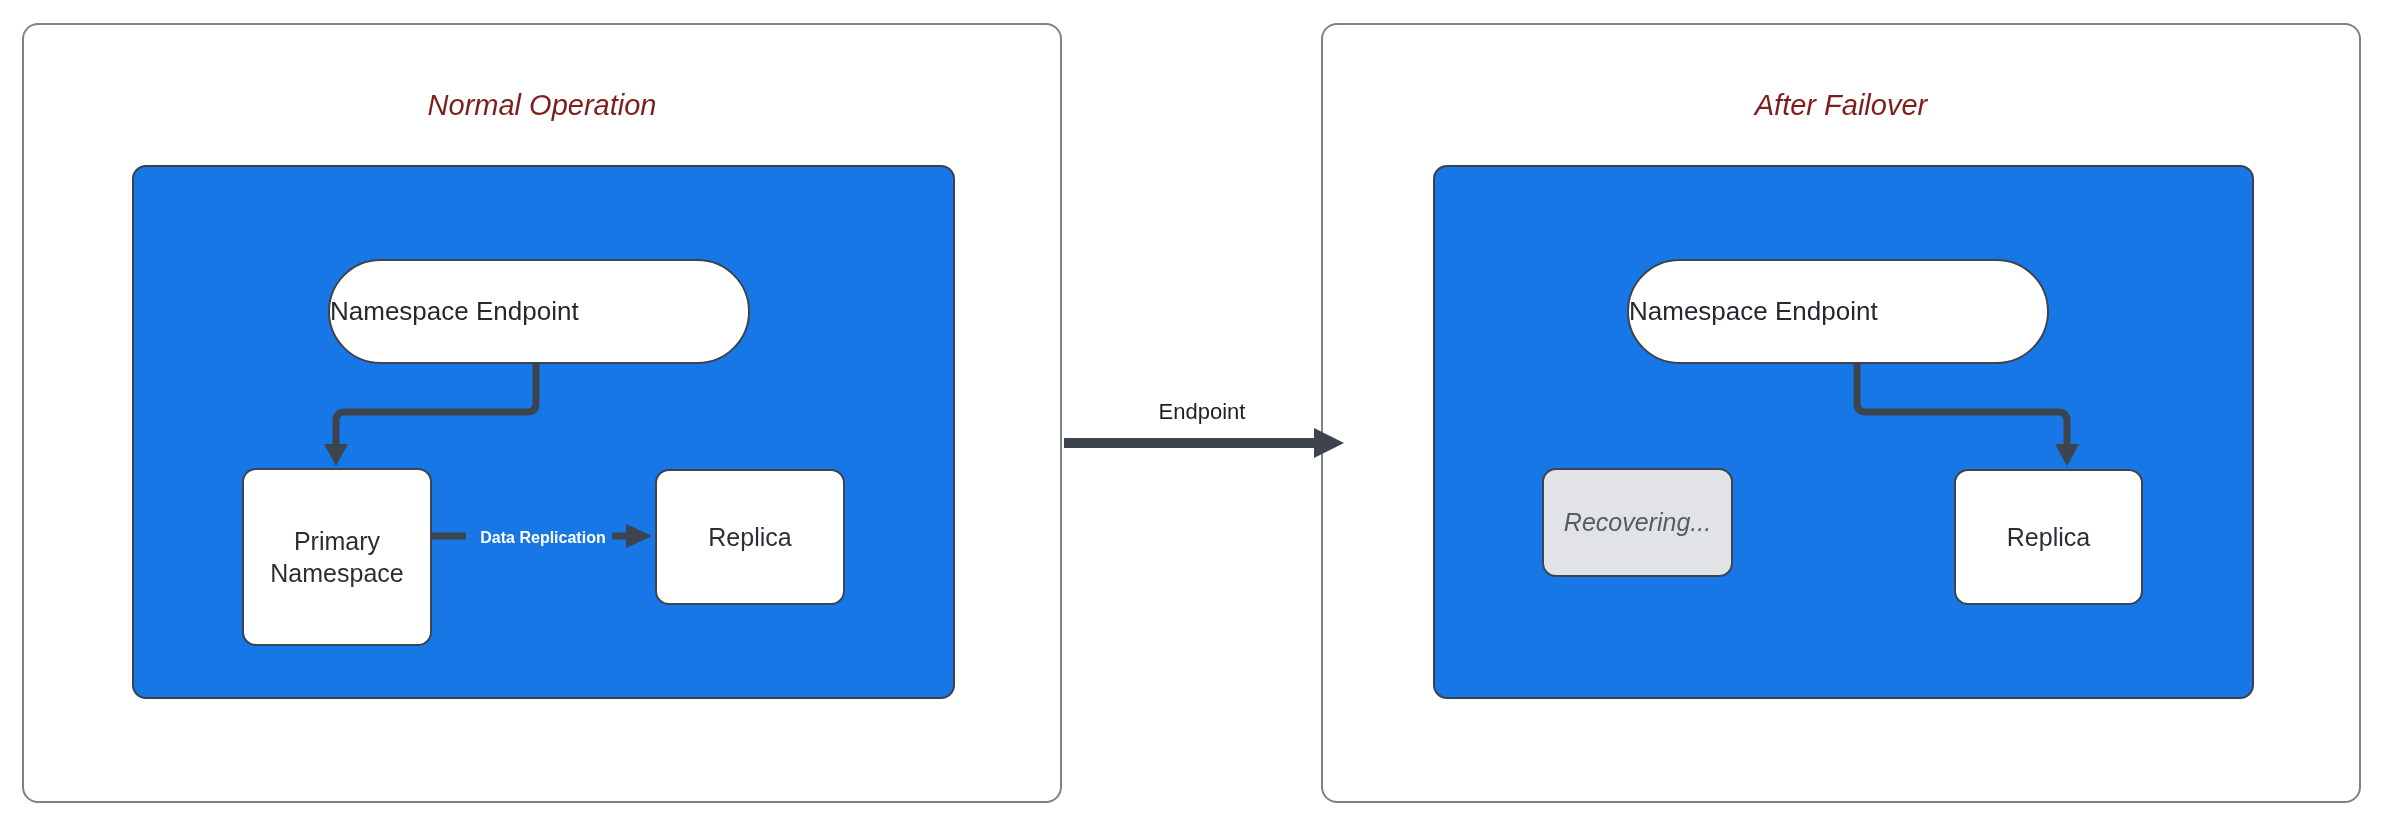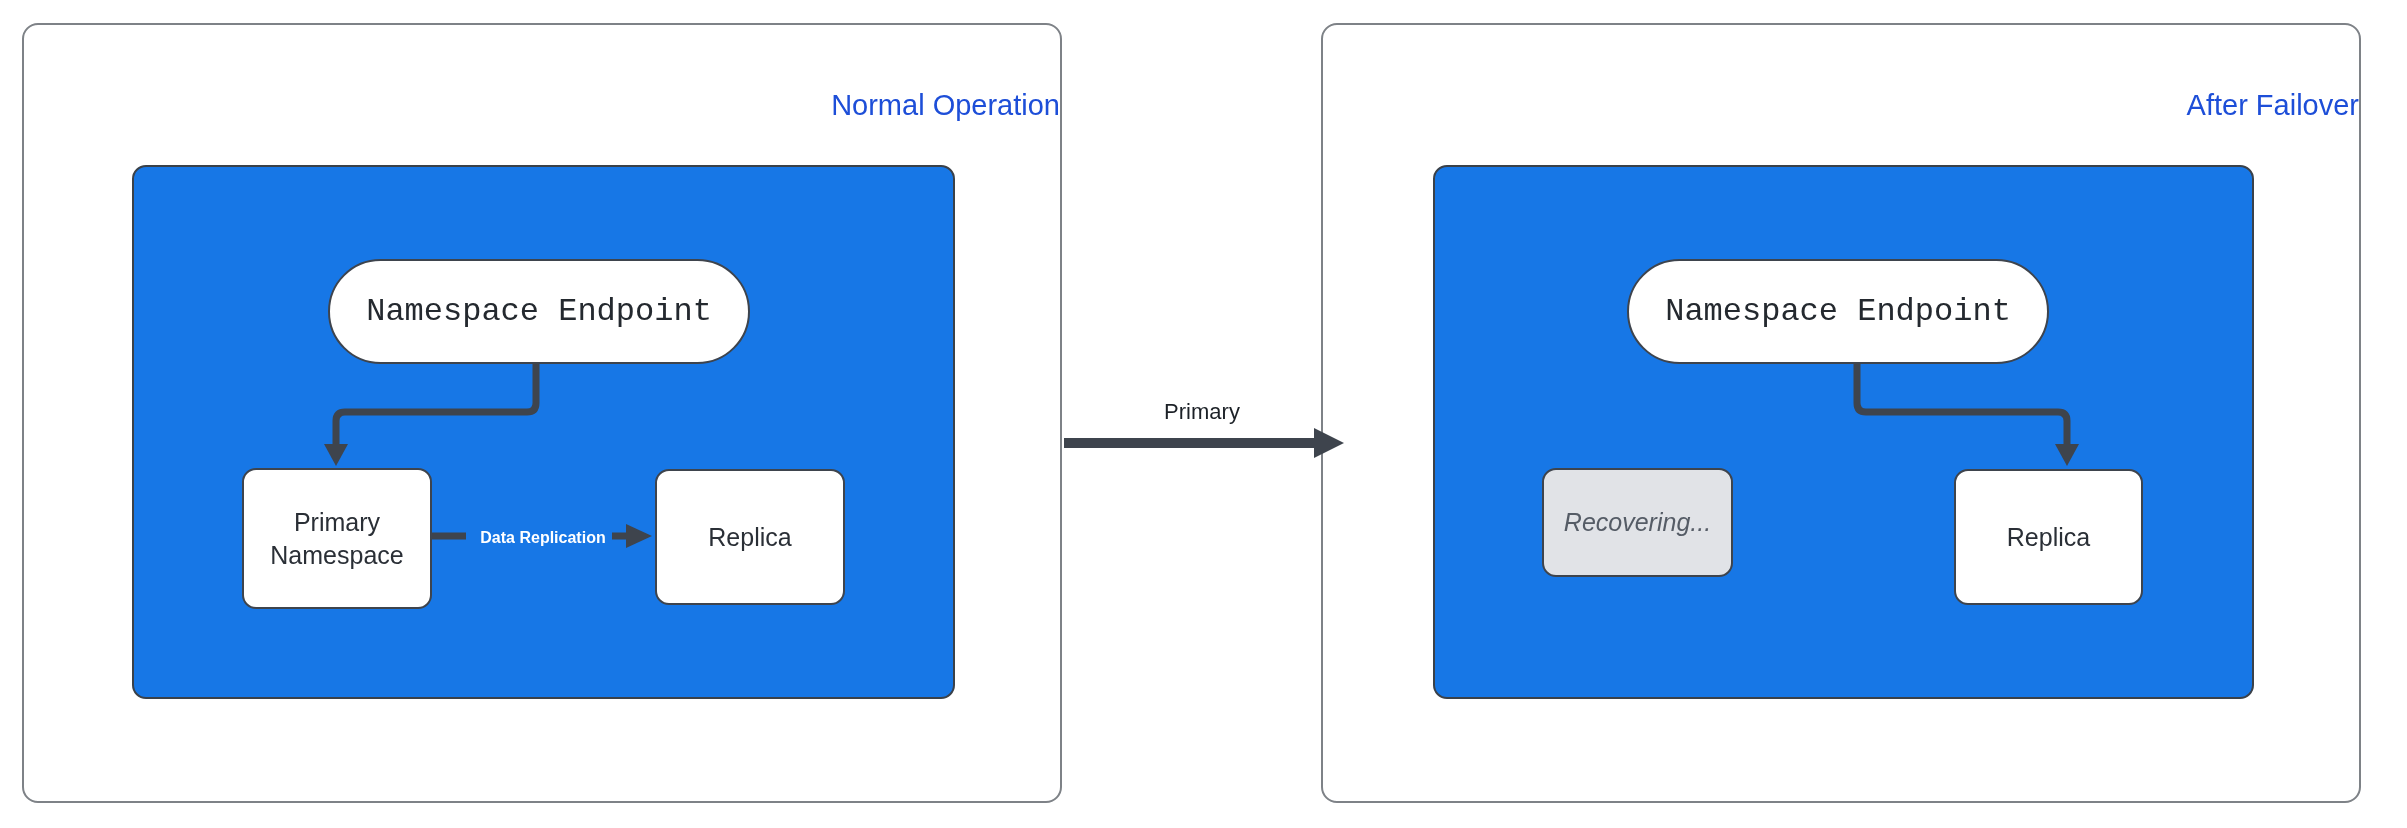--- a/index.html
+++ b/index.html
@@ -25,23 +25,24 @@
     border-radius: 16px;
     box-sizing: border-box;
   }
   .panel-left  { left: 22px; }
   .panel-right { left: 1301px; margin-left: 20px; }
   .panel-title {
     position: absolute;
     top: 63px;
     left: 0;
     width: 100%;
-    text-align: right;
+    text-align: center;
     font-size: 29px;
-    color: #1d4ed8;
+    font-style: italic;
+    color: #7f1d1d;
     line-height: 34px;
   }
   .cluster {
     position: absolute;
     background: #1777E6;
     border: 2px solid #3A4149;
     border-radius: 14px;
     box-sizing: border-box;
   }
   .cluster-left  { left: 108px; top: 140px; width: 823px; height: 534px; }
@@ -51,41 +52,39 @@
     left: 304px;
     top: 234px;
     width: 422px;
     height: 105px;
     background: #ffffff;
     border: 2px solid #3E444D;
     border-radius: 53px;
     box-sizing: border-box;
     display: flex;
     align-items: center;
-    justify-content: center;
-    font-size: 32px;
+    font-size: 26px;
     color: #24292F;
-    font-family: Liberation Mono, monospace;
   }
   .node {
     position: absolute;
     background: #ffffff;
     border: 2px solid #3E444D;
     border-radius: 14px;
     box-sizing: border-box;
     display: flex;
     align-items: center;
     justify-content: center;
     text-align: center;
     font-size: 25px;
     line-height: 1.3;
     color: #2A2F36;
     padding: 6px;
   }
-  .node-primary       { left: 218px; top: 443px; width: 190px; height: 141px; align-items: center; }
+  .node-primary       { left: 218px; top: 443px; width: 190px; height: 178px; align-items: center; }
   .node-replica-l     { left: 631px; top: 444px; width: 190px; height: 136px; }
   .node-recovering    { left: 219px; top: 443px; width: 191px; height: 109px;
                         background: #E1E3E7; color: #555C66; font-style: italic; }
   .node-replica-r     { left: 631px; top: 444px; width: 189px; height: 136px; }
   .edge-label {
     position: absolute;
     left: 409px;
     top: 498px;
     width: 220px;
     text-align: center;
@@ -142,21 +141,21 @@
       <span>Namespace Endpoint</span>
     </div>
     <div class="node node-recovering">
       <span>Recovering...</span>
     </div>
     <div class="node node-replica-r">
       <span>Replica</span>
     </div>
   </section>
 
-  <div class="failover-label">Primary</div>
+  <div class="failover-label">Endpoint</div>
 
   <svg class="wires" viewBox="0 0 2407 828">
 
     <path d="M 536 363 L 536 403 Q 536 412 527 412 L 345 412 Q 336 412 336 421 L 336 446" fill="none" stroke="#3E444D" stroke-width="7" stroke-linejoin="round"></path>
     <polygon points="324,444 348,444 336,466" fill="#3E444D"></polygon>
 
     <path d="M 432 536 L 466 536" fill="none" stroke="#3E444D" stroke-width="7"></path>
     <path d="M 612 536 L 628 536" fill="none" stroke="#3E444D" stroke-width="7"></path>
     <polygon points="626,524 626,548 652,536" fill="#3E444D"></polygon>
 

